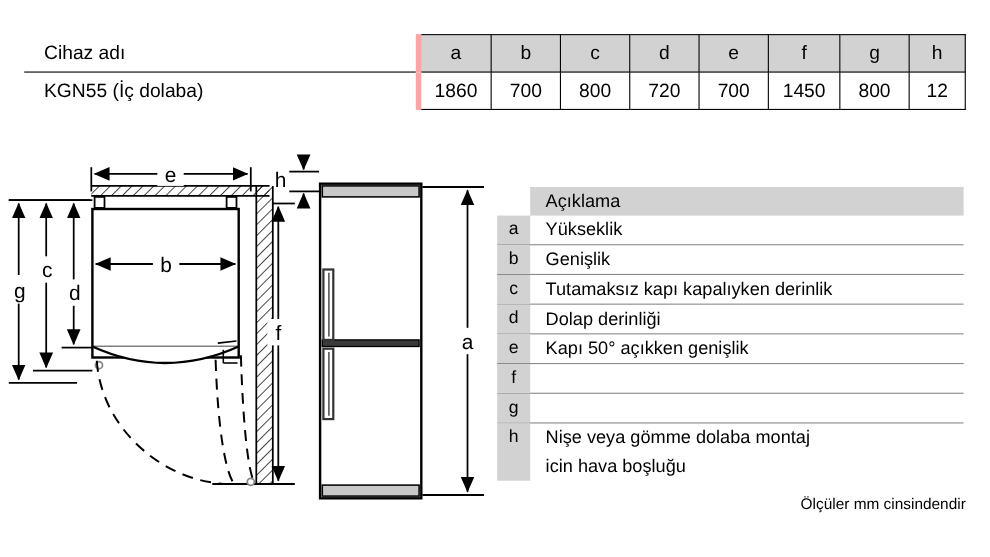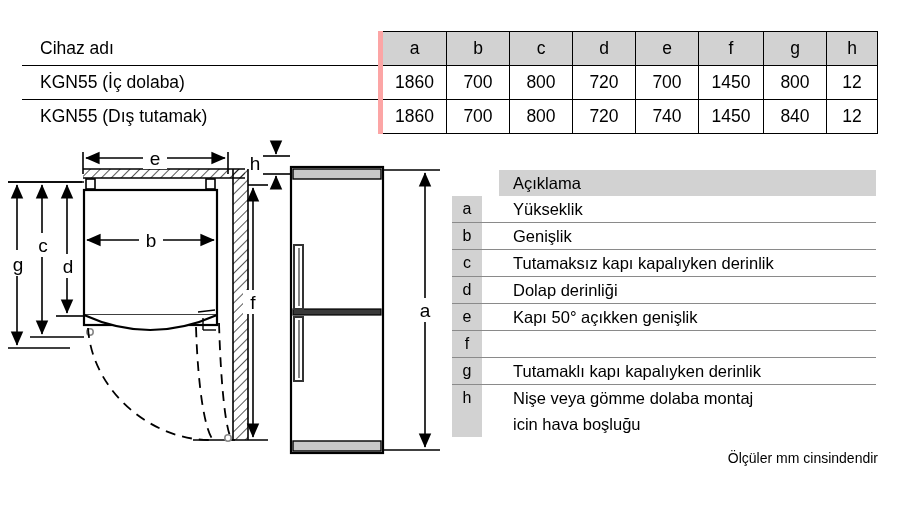--- a/index.html
+++ b/index.html
@@ -59,21 +59,20 @@
     position: absolute;
     left: 452px;
     top: 170px;
     width: 424px;
   }
   #legend .leg-row {
     display: flex;
     align-items: center;
     border-bottom: 1px solid #8a8a8a;
     min-height: 26px;
-    gap: 17px;
   }
   #legend .leg-row.head {
     border-bottom: none;
   }
   #legend .leg-row.last {
     border-bottom: none;
   }
   #legend .leg-key {
     width: 30px;
     flex: 0 0 30px;
@@ -140,31 +139,20 @@
       <td class="name-col">KGN55 (İç dolaba)</td>
       <td>1860</td>
       <td>700</td>
       <td>800</td>
       <td>720</td>
       <td>700</td>
       <td>1450</td>
       <td>800</td>
       <td>12</td>
     </tr>
-    <tr>
-      <td class="name-col">KGN55 (Dış tutamak)</td>
-      <td>1860</td>
-      <td>700</td>
-      <td>800</td>
-      <td>720</td>
-      <td>740</td>
-      <td>1450</td>
-      <td>840</td>
-      <td>12</td>
-    </tr>
   </tbody>
 </table>
 
 <svg id="drawing" width="460" height="330" viewBox="0 0 460 330">
 
   <defs>
 
     <pattern id="hatch" width="7" height="7" patternTransform="rotate(45)" patternUnits="userSpaceOnUse">
       <line x1="0" y1="0" x2="0" y2="7" stroke="#000" stroke-width="1.3"></line>
     </pattern>
@@ -323,21 +311,20 @@
   </div>
   <div class="leg-row">
     <div class="leg-key">e</div>
     <div class="leg-desc">Kapı 50° açıkken genişlik</div>
   </div>
   <div class="leg-row">
     <div class="leg-key">f</div>
   </div>
   <div class="leg-row">
     <div class="leg-key">g</div>
-    <div class="leg-desc">Tutamaklı kapı kapalıyken derinlik</div>
   </div>
   <div class="leg-row last">
     <div class="leg-key">h</div>
     <div class="leg-desc">Nişe veya gömme dolaba montaj
 icin hava boşluğu</div>
   </div>
 </div>
 
 <div id="units-note">Ölçüler mm cinsindendir</div>
 

